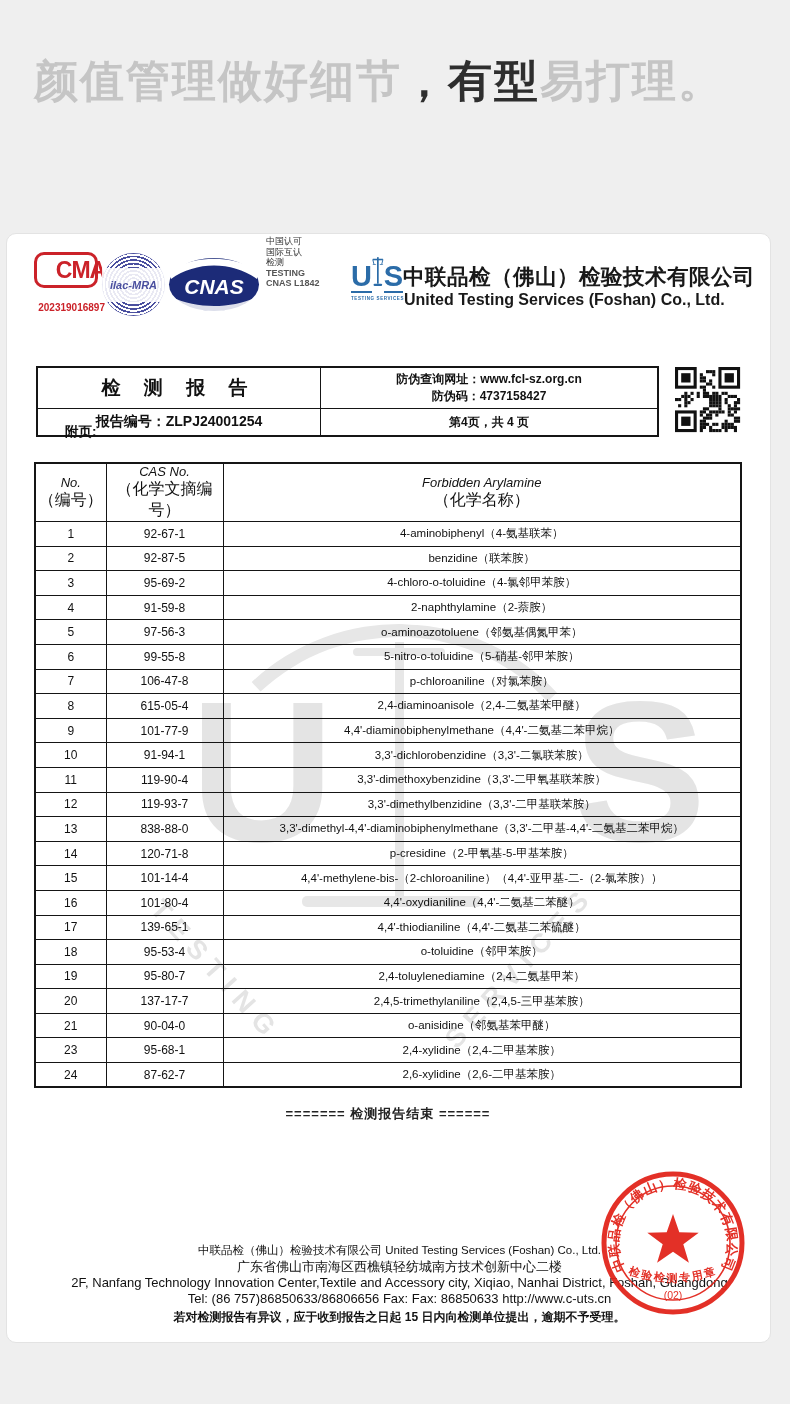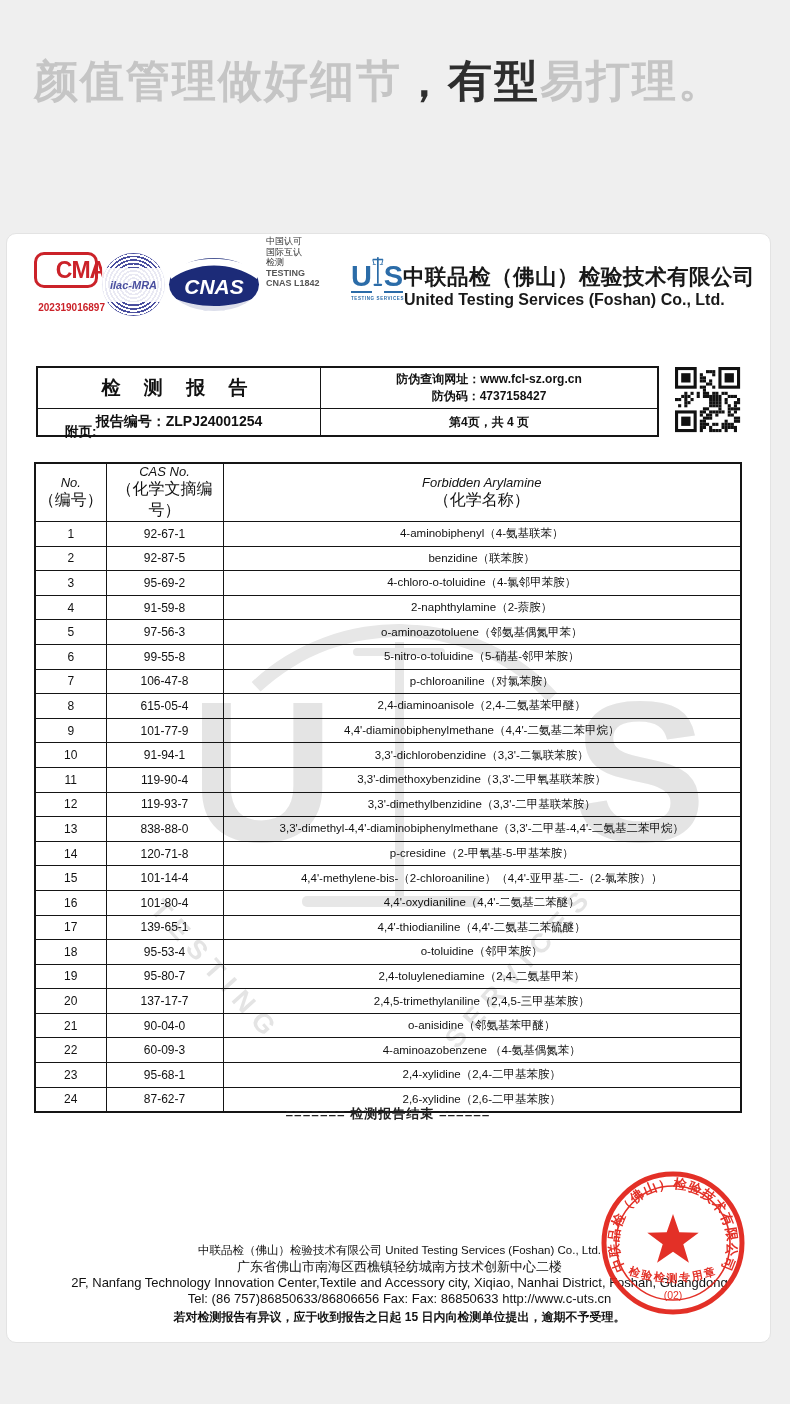--- a/index.html
+++ b/index.html
@@ -420,25 +420,20 @@
             <td>20</td>
             <td>137-17-7</td>
             <td class="name">2,4,5-trimethylaniline（2,4,5-三甲基苯胺）</td>
           </tr>
           <tr>
             <td>21</td>
             <td>90-04-0</td>
             <td class="name">o-anisidine（邻氨基苯甲醚）</td>
           </tr>
           <tr>
-            <td>22</td>
-            <td>60-09-3</td>
-            <td class="name">4-aminoazobenzene （4-氨基偶氮苯）</td>
-          </tr>
-          <tr>
             <td>23</td>
             <td>95-68-1</td>
             <td class="name">2,4-xylidine（2,4-二甲基苯胺）</td>
           </tr>
           <tr>
             <td>24</td>
             <td>87-62-7</td>
             <td class="name">2,6-xylidine（2,6-二甲基苯胺）</td>
           </tr>
         </tbody>

